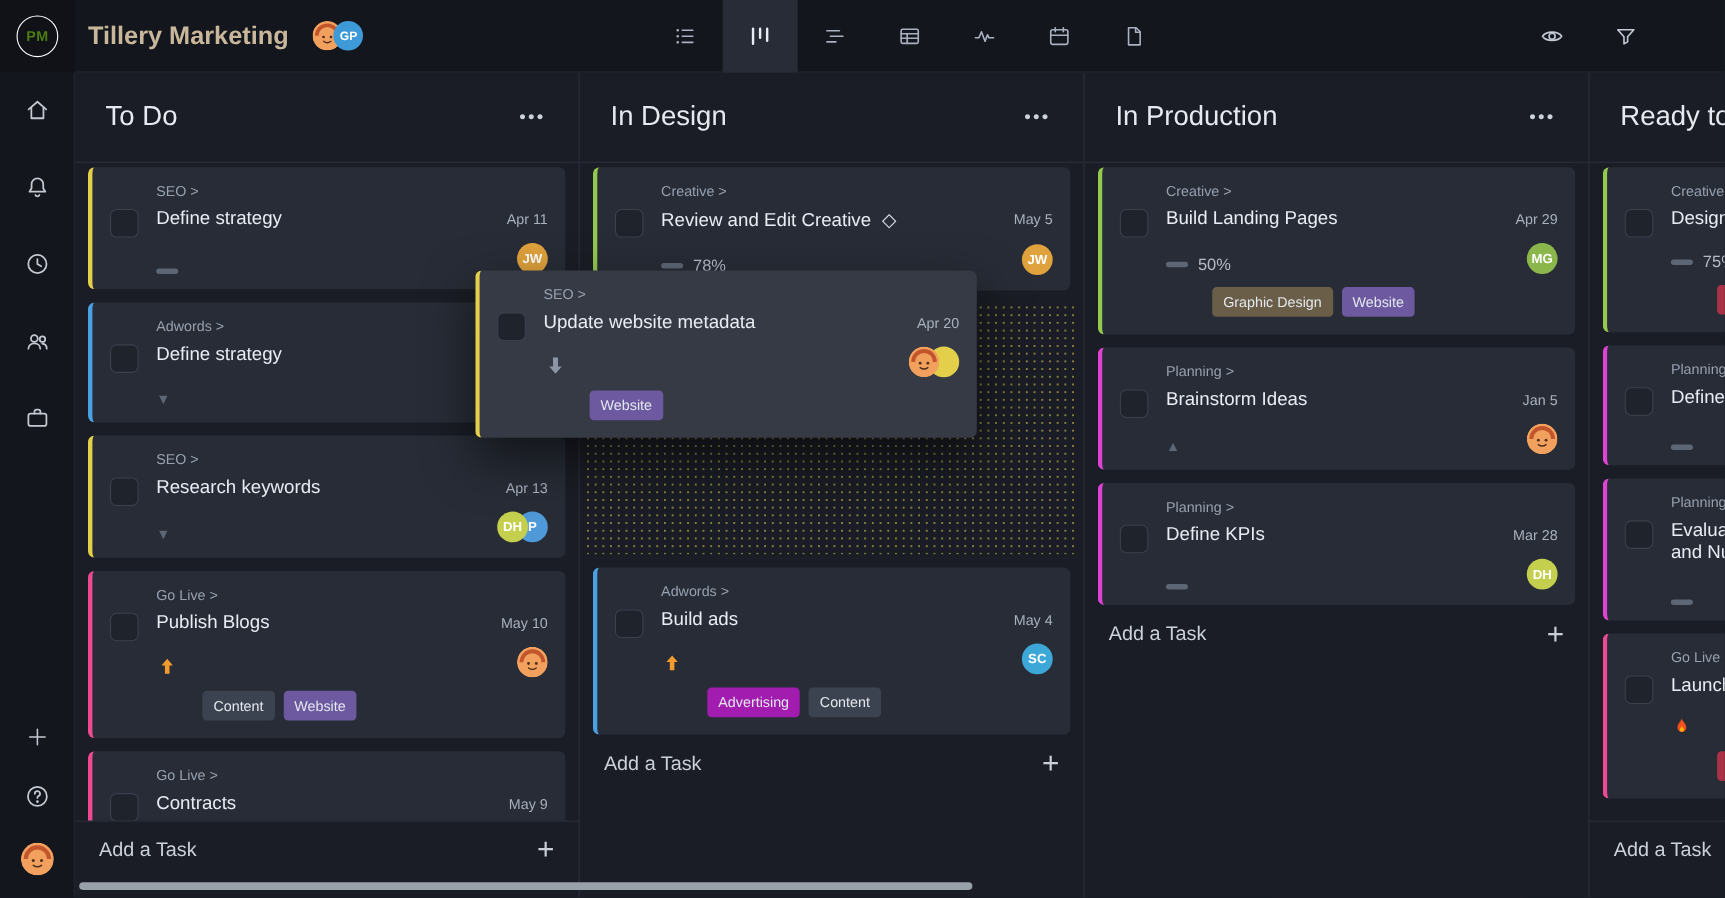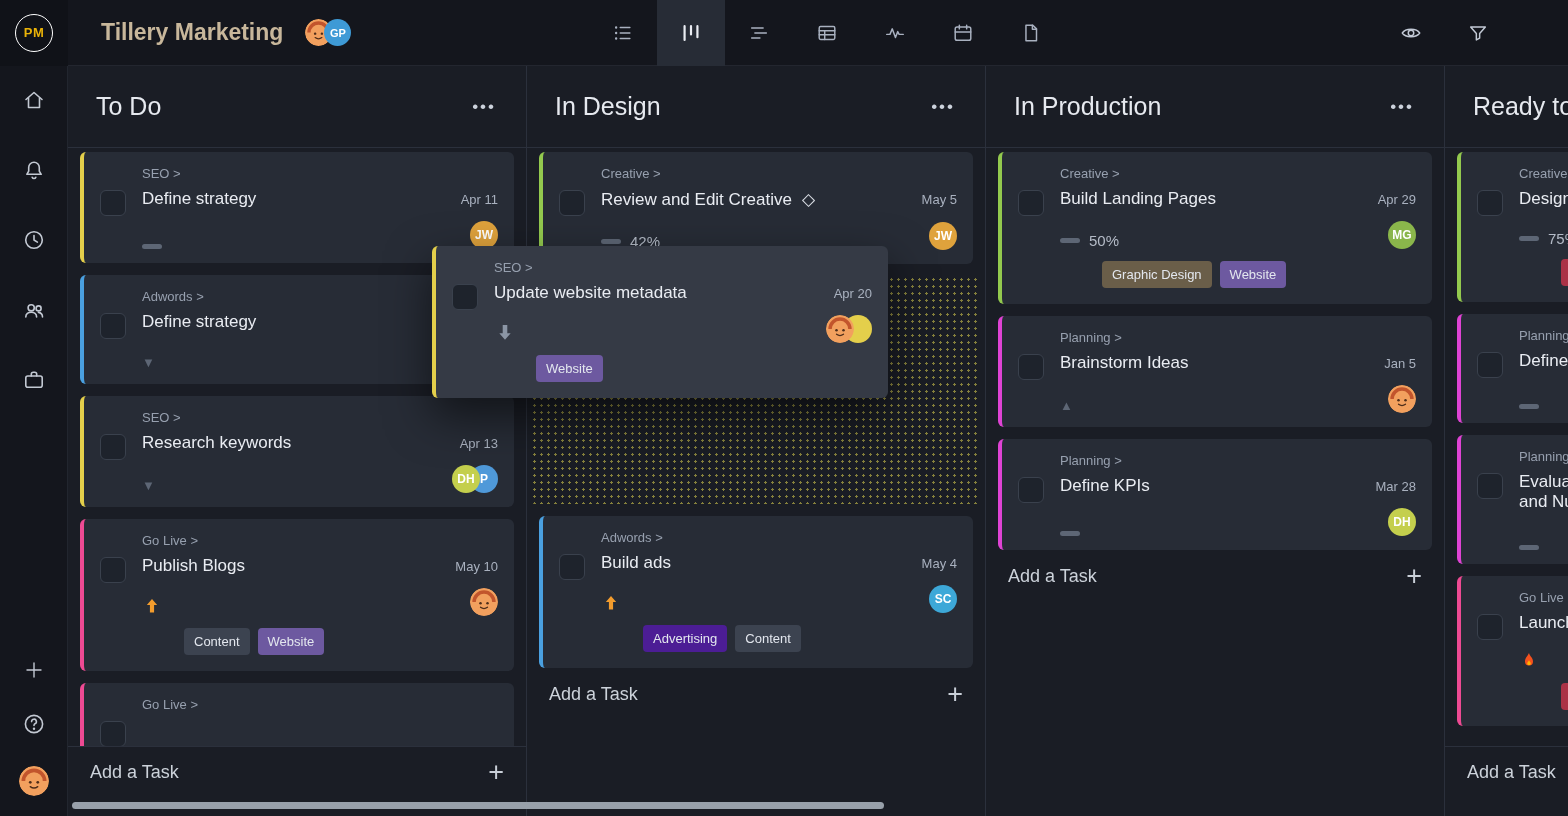--- a/index.html
+++ b/index.html
@@ -7,22 +7,22 @@
     font-family:"Liberation Sans", sans-serif; color:#e6e9ef; }
   .app { position:relative; width:1568px; height:816px; overflow:hidden; }
 
   
   .topbar { position:absolute; left:0; top:0; right:0; height:66px; background:#14161d;
     display:flex; align-items:center; z-index:20; border-bottom:1px solid #23262f; }
   .logo-box { width:68px; height:66px; display:flex; align-items:center; justify-content:center;
     background:#101218; flex:none; }
   .logo-ring { width:38px; height:38px; border:1.6px solid #ffffff; border-radius:50%;
     display:flex; align-items:center; justify-content:center; font-size:13px; font-weight:bold;
-    letter-spacing:.5px; color:#eab308; }
-  .project-title { font-size:23px; font-weight:600; color:#c8b79b; margin-left:33px; white-space:nowrap; }
+    letter-spacing:.5px; color:#4d7c0f; }
+  .project-title { font-size:23px; font-weight:600; color:#c8b79b; margin-left:12px; white-space:nowrap; }
   .header-avatars { display:flex; margin-left:22px; align-items:center; }
   .header-avatars .avatar { width:27px; height:27px; font-size:11px; }
   .header-avatars .avatar + .avatar { margin-left:-8px; }
   .view-tabs { position:absolute; left:589px; top:0; height:66px; display:flex; }
   .view-tab { width:68px; height:66px; display:flex; align-items:center; justify-content:center;
     color:#a9b1c0; cursor:pointer; }
   .view-tab.active { background:#272c36; color:#e9ecf2; }
   .view-tab .icon svg, .top-icon svg { width:22px; height:22px; display:block; }
   .topbar-right { position:absolute; right:79px; top:0; height:66px; display:flex; gap:45px;
     align-items:center; color:#c3cad6; }
@@ -337,20 +337,27 @@
                   <span class="tag" style="background: rgb(60, 67, 80);">Content</span>
                   <span class="tag" style="background: rgb(109, 89, 160);">Website</span>
                 </div>
       </div>
     </div>
   </div>
           <div class="card" style="border-left-color: rgb(238, 74, 147);">
     <div class="card-category">Go Live &gt;</div>
     <div class="card-body">
       <span class="checkbox"></span>
+      <div class="card-main">
+        <div class="card-title-row">
+          <div class="card-title">Contracts</div>
+          <div class="card-date">May 9</div>
+        </div>
+
+      </div>
     </div>
   </div>
         </div>
     <div class="add-task">
       <span>Add a Task</span>
       <span class="plus">+</span>
     </div>
   </section>
       <section class="column">
     <div class="column-header">
@@ -363,21 +370,21 @@
     <div class="card-body">
       <span class="checkbox"></span>
       <div class="card-main">
         <div class="card-title-row">
           <div class="card-title">Review and Edit Creative<span class="milestone">◇</span></div>
           <div class="card-date">May 5</div>
         </div>
         <div class="card-meta-row">
           <div class="card-meta-left">
             <span class="progress-dash"></span>
-            <span class="progress-label">42%</span>
+            <span class="progress-label">78%</span>
 
           </div>
           <div class="card-avatars">
                     <span class="avatar" style="z-index: 20; background: rgb(223, 162, 60);">JW</span>
                   </div>
         </div>
 
       </div>
     </div>
   </div>
@@ -398,21 +405,21 @@
                       <svg viewBox="0 0 24 24">
                         <path d="M12 3.5l6.2 7.2h-3.7v9h-5v-9H5.8z" fill="currentColor"></path>
                       </svg>
                     </span>
           </div>
           <div class="card-avatars">
                     <span class="avatar" style="z-index: 20; background: rgb(61, 168, 216);">SC</span>
                   </div>
         </div>
         <div class="card-tags">
-                  <span class="tag" style="background: #4c1d95;">Advertising</span>
+                  <span class="tag" style="background: #a21caf;">Advertising</span>
                   <span class="tag" style="background: rgb(60, 67, 80);">Content</span>
                 </div>
       </div>
     </div>
   </div>
         </div>
     <div class="add-task">
       <span>Add a Task</span>
       <span class="plus">+</span>
     </div>

